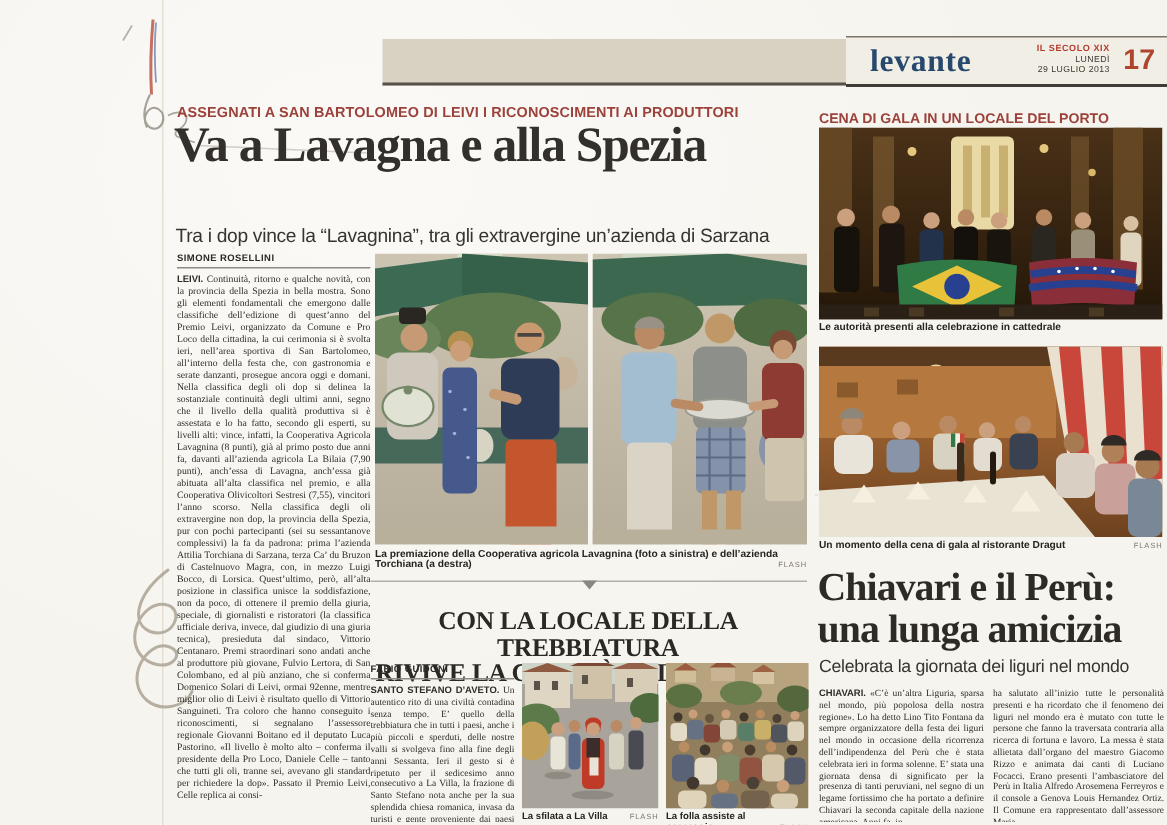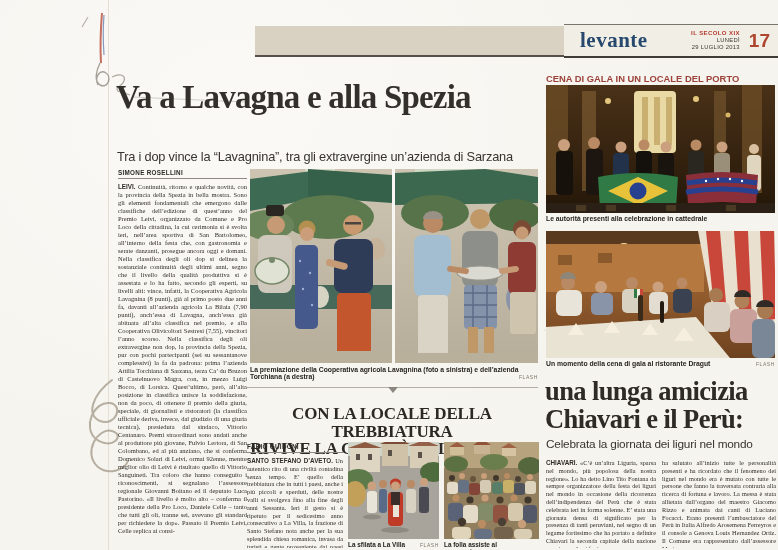--- a/index.html
+++ b/index.html
@@ -105,20 +105,21 @@
   <div class="mast-box">
     <span class="mast-section">levante</span>
     <span class="mast-dates">
       <div class="mast-paper">IL SECOLO XIX</div>
       <div class="mast-day">LUNEDÌ</div>
       <div class="mast-date">29 LUGLIO 2013</div>
     </span>
     <span class="mast-page">17</span>
   </div>
 
+  <div class="kicker a1-kicker">ASSEGNATI A SAN BARTOLOMEO DI LEIVI I RICONOSCIMENTI AI PRODUTTORI</div>
   <div class="a1-head">
     <div>Va a Lavagna e alla Spezia</div>
   </div>
   <div class="a1-subhead">Tra i dop vince la “Lavagnina”, tra gli extravergine un’azienda di Sarzana</div>
 
   <div class="a1-col">
     <div class="byline">SIMONE ROSELLINI</div>
     <p class="bodytxt"><b class="lead">LEIVI.</b> <span>Continuità, ritorno e qualche novità, con la provincia della Spezia in bella mostra. Sono gli elementi fondamentali che emergono dalle classifiche dell’edizione di quest’anno del Premio Leivi, organizzato da Comune e Pro Loco della cittadina, la cui cerimonia si è svolta ieri, nell’area sportiva di San Bartolomeo, all’interno della festa che, con gastronomia e serate danzanti, prosegue ancora oggi e domani. Nella classifica degli oli dop si delinea la sostanziale continuità degli ultimi anni, segno che il livello della qualità produttiva si è assestata e lo ha fatto, secondo gli esperti, su livelli alti: vince, infatti, la Cooperativa Agricola Lavagnina (8 punti), già al primo posto due anni fa, davanti all’azienda agricola La Bilaia (7,90 punti), anch’essa di Lavagna, anch’essa già abituata all’alta classifica nel premio, e alla Cooperativa Olivicoltori Sestresi (7,55), vincitori l’anno scorso. Nella classifica degli oli extravergine non dop, la provincia della Spezia, pur con pochi partecipanti (sei su sessantanove complessivi) la fa da padrona: prima l’azienda Attilia Torchiana di Sarzana, terza Ca’ du Bruzon di Castelnuovo Magra, con, in mezzo Luigi Bocco, di Lorsica. Quest’ultimo, però, all’alta posizione in classifica unisce la soddisfazione, non da poco, di ottenere il premio della giuria, speciale, di giornalisti e ristoratori (la classifica ufficiale deriva, invece, dal giudizio di una giuria tecnica), presieduta dal sindaco, Vittorio Centanaro. Premi straordinari sono andati anche al produttore più giovane, Fulvio Lertora, di San Colombano, ed al più anziano, che si conferma Domenico Solari di Leivi, ormai 92enne, mentre miglior olio di Leivi è risultato quello di Vittorio Sanguineti. Tra coloro che hanno conseguito i riconoscimenti, si segnalano l’assessore regionale Giovanni Boitano ed il deputato Luca Pastorino. «Il livello è molto alto – conferma il presidente della Pro Loco, Daniele Celle – tanto che tutti gli oli, tranne sei, avevano gli standard per richiedere la dop». Passato il Premio Leivi, Celle replica ai consi-</span></p>
   </div>
 
@@ -405,22 +406,22 @@
         <path d="M210,76 a9,7 0 0 1 18,0" fill="#2f2a26"></path>
       <rect x="206" y="88" width="23" height="39" rx="6" fill="#7a8796"></rect>
     </g>
   </svg>
   <div class="capbar sb-cap2">
     <span class="cap">Un momento della cena di gala al ristorante Dragut</span>
     <span class="credit">FLASH</span>
   </div>
 
   <div class="sb-head">
+    <div>Chiavari e il Perù:</div>
     <div>una lunga amicizia</div>
-    <div>Chiavari e il Perù:</div>
   </div>
   <div class="sb-subhead">Celebrata la giornata dei liguri nel mondo</div>
   <div class="sb-col1">
     <p class="bodytxt"><b class="lead">CHIAVARI.</b> <span>«C’è un’altra Liguria, sparsa nel mondo, più popolosa della nostra regione». Lo ha detto Lino Tito Fontana da sempre organizzatore della festa dei liguri nel mondo in occasione della ricorrenza dell’indipendenza del Perù che è stata celebrata ieri in forma solenne. E’ stata una giornata densa di significato per la presenza di tanti peruviani, nel segno di un legame fortissimo che ha portato a definire Chiavari la seconda capitale della nazione americana. Anni fa, in</span></p>
   </div>
   <div class="sb-col2">
     <p class="bodytxt">ha salutato all’inizio tutte le personalità presenti e ha ricordato che il fenomeno dei liguri nel mondo era è mutato con tutte le persone che fanno la traversata contraria alla ricerca di fortuna e lavoro. La messa è stata allietata dall’organo del maestro Giacomo Rizzo e animata dai canti di Luciano Focacci. Erano presenti l’ambasciatore del Perù in Italia Alfredo Arosemena Ferreyros e il console a Genova Louis Hernandez Ortiz. Il Comune era rappresentato dall’assessore Maria</p>
   </div>
 </div>
 

